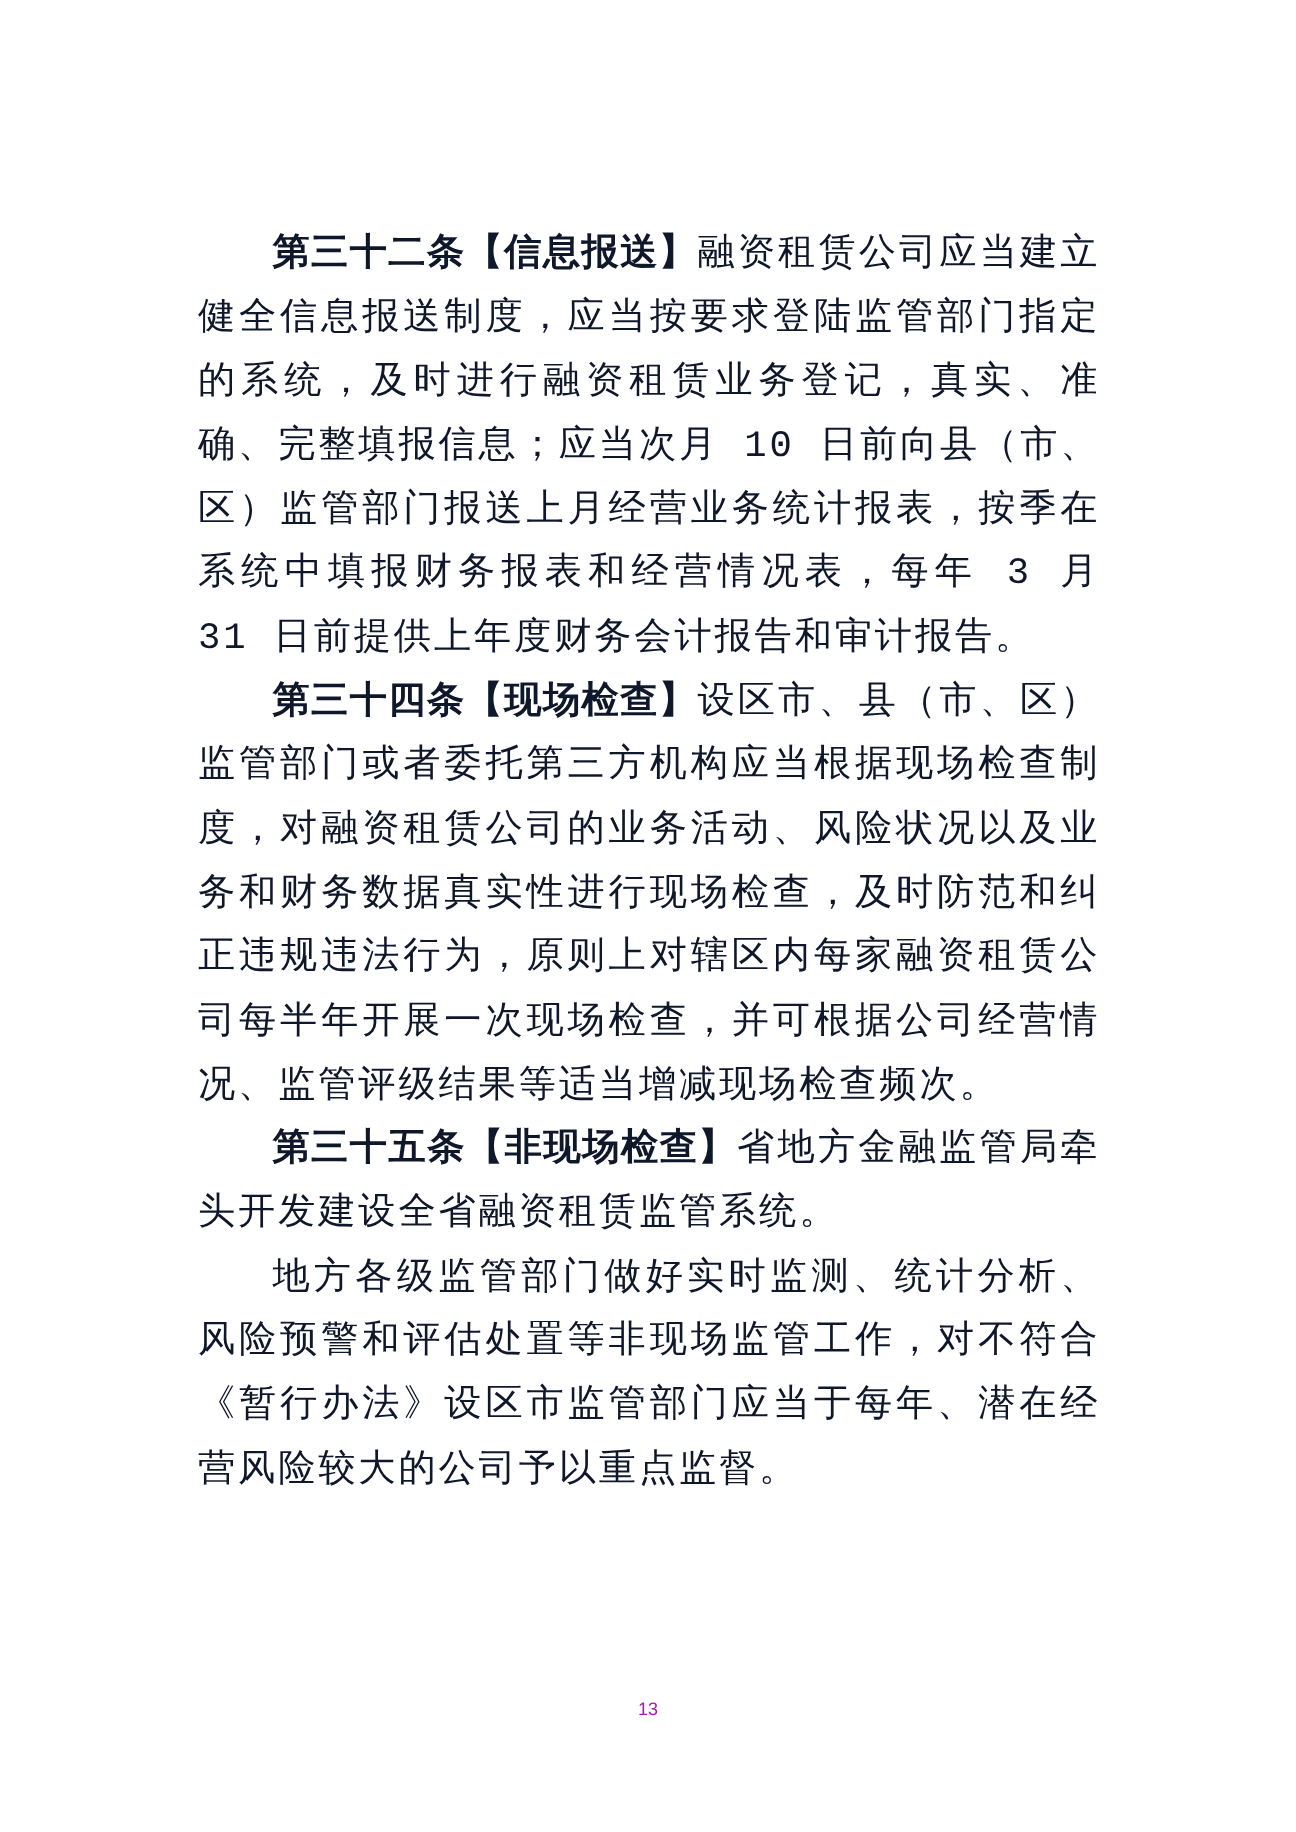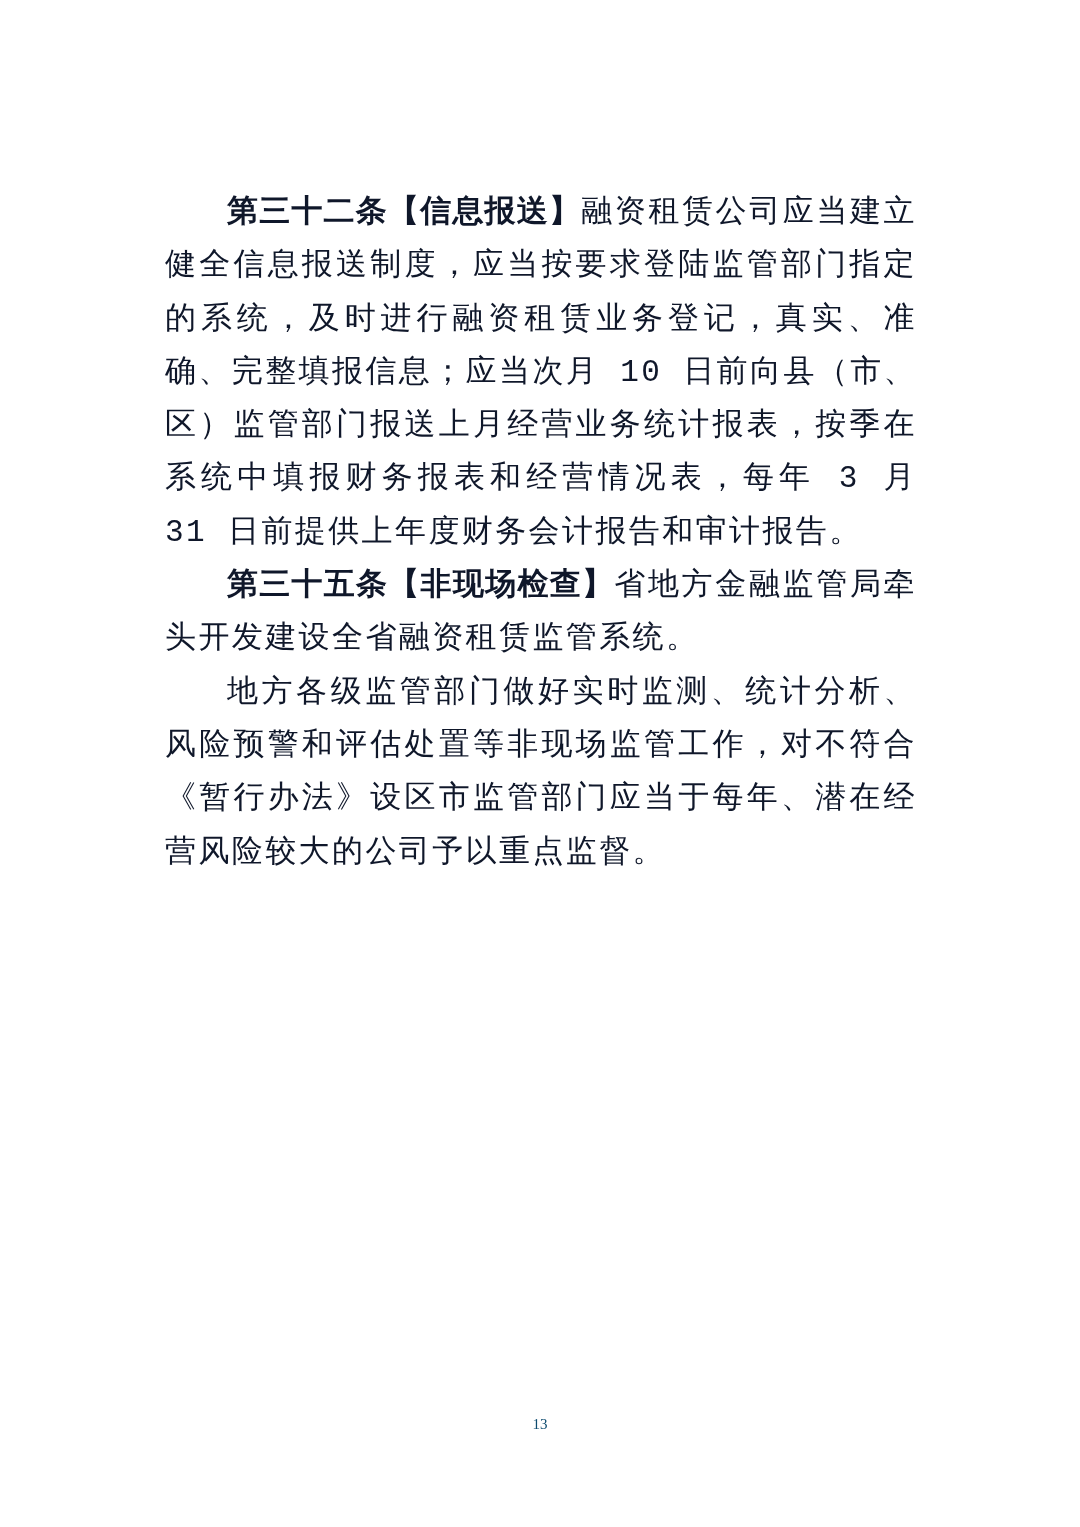--- a/index.html
+++ b/index.html
@@ -17,27 +17,28 @@
     letter-spacing: 2.4px;
     margin-top: 48px;
   }
   .para { margin: 0; text-indent: 2em; }
   .art-head { font-weight: bold; letter-spacing: 1px; }
   .page-num {
     position: absolute;
     left: 0; right: 0;
     top: 1416px;
     text-align: center;
-    font-family: Liberation Serif, serif;
+    font-family: Liberation Sans, sans-serif;
     font-size: 15px;
-    color: #0c4a6e;
+    color: #a21caf;
   }
 </style>
 </head>
 <body>
 
 <div class="page">
   <p class="para"><span class="art-head">第三十二条【信息报送】</span><span>融资租赁公司应当建立健全信息报送制度，应当按要求登陆监管部门指定的系统，及时进行融资租赁业务登记，真实、准确、完整填报信息；应当次月 10 日前向县（市、区）监管部门报送上月经营业务统计报表，按季在系统中填报财务报表和经营情况表，每年 3 月 31 日前提供上年度财务会计报告和审计报告。</span></p>
+  <p class="para"><span class="art-head">第三十四条【现场检查】</span><span>设区市、县（市、区）监管部门或者委托第三方机构应当根据现场检查制度，对融资租赁公司的业务活动、风险状况以及业务和财务数据真实性进行现场检查，及时防范和纠正违规违法行为，原则上对辖区内每家融资租赁公司每半年开展一次现场检查，并可根据公司经营情况、监管评级结果等适当增减现场检查频次。</span></p>
   <p class="para"><span class="art-head">第三十五条【非现场检查】</span><span>省地方金融监管局牵头开发建设全省融资租赁监管系统。</span></p>
   <p class="para"><span>地方各级监管部门做好实时监测、统计分析、风险预警和评估处置等非现场监管工作，对不符合《暂行办法》设区市监管部门应当于每年、潜在经营风险较大的公司予以重点监督。</span></p>
 </div>
 
 <div class="page-num">13</div>
 
 </body></html>

